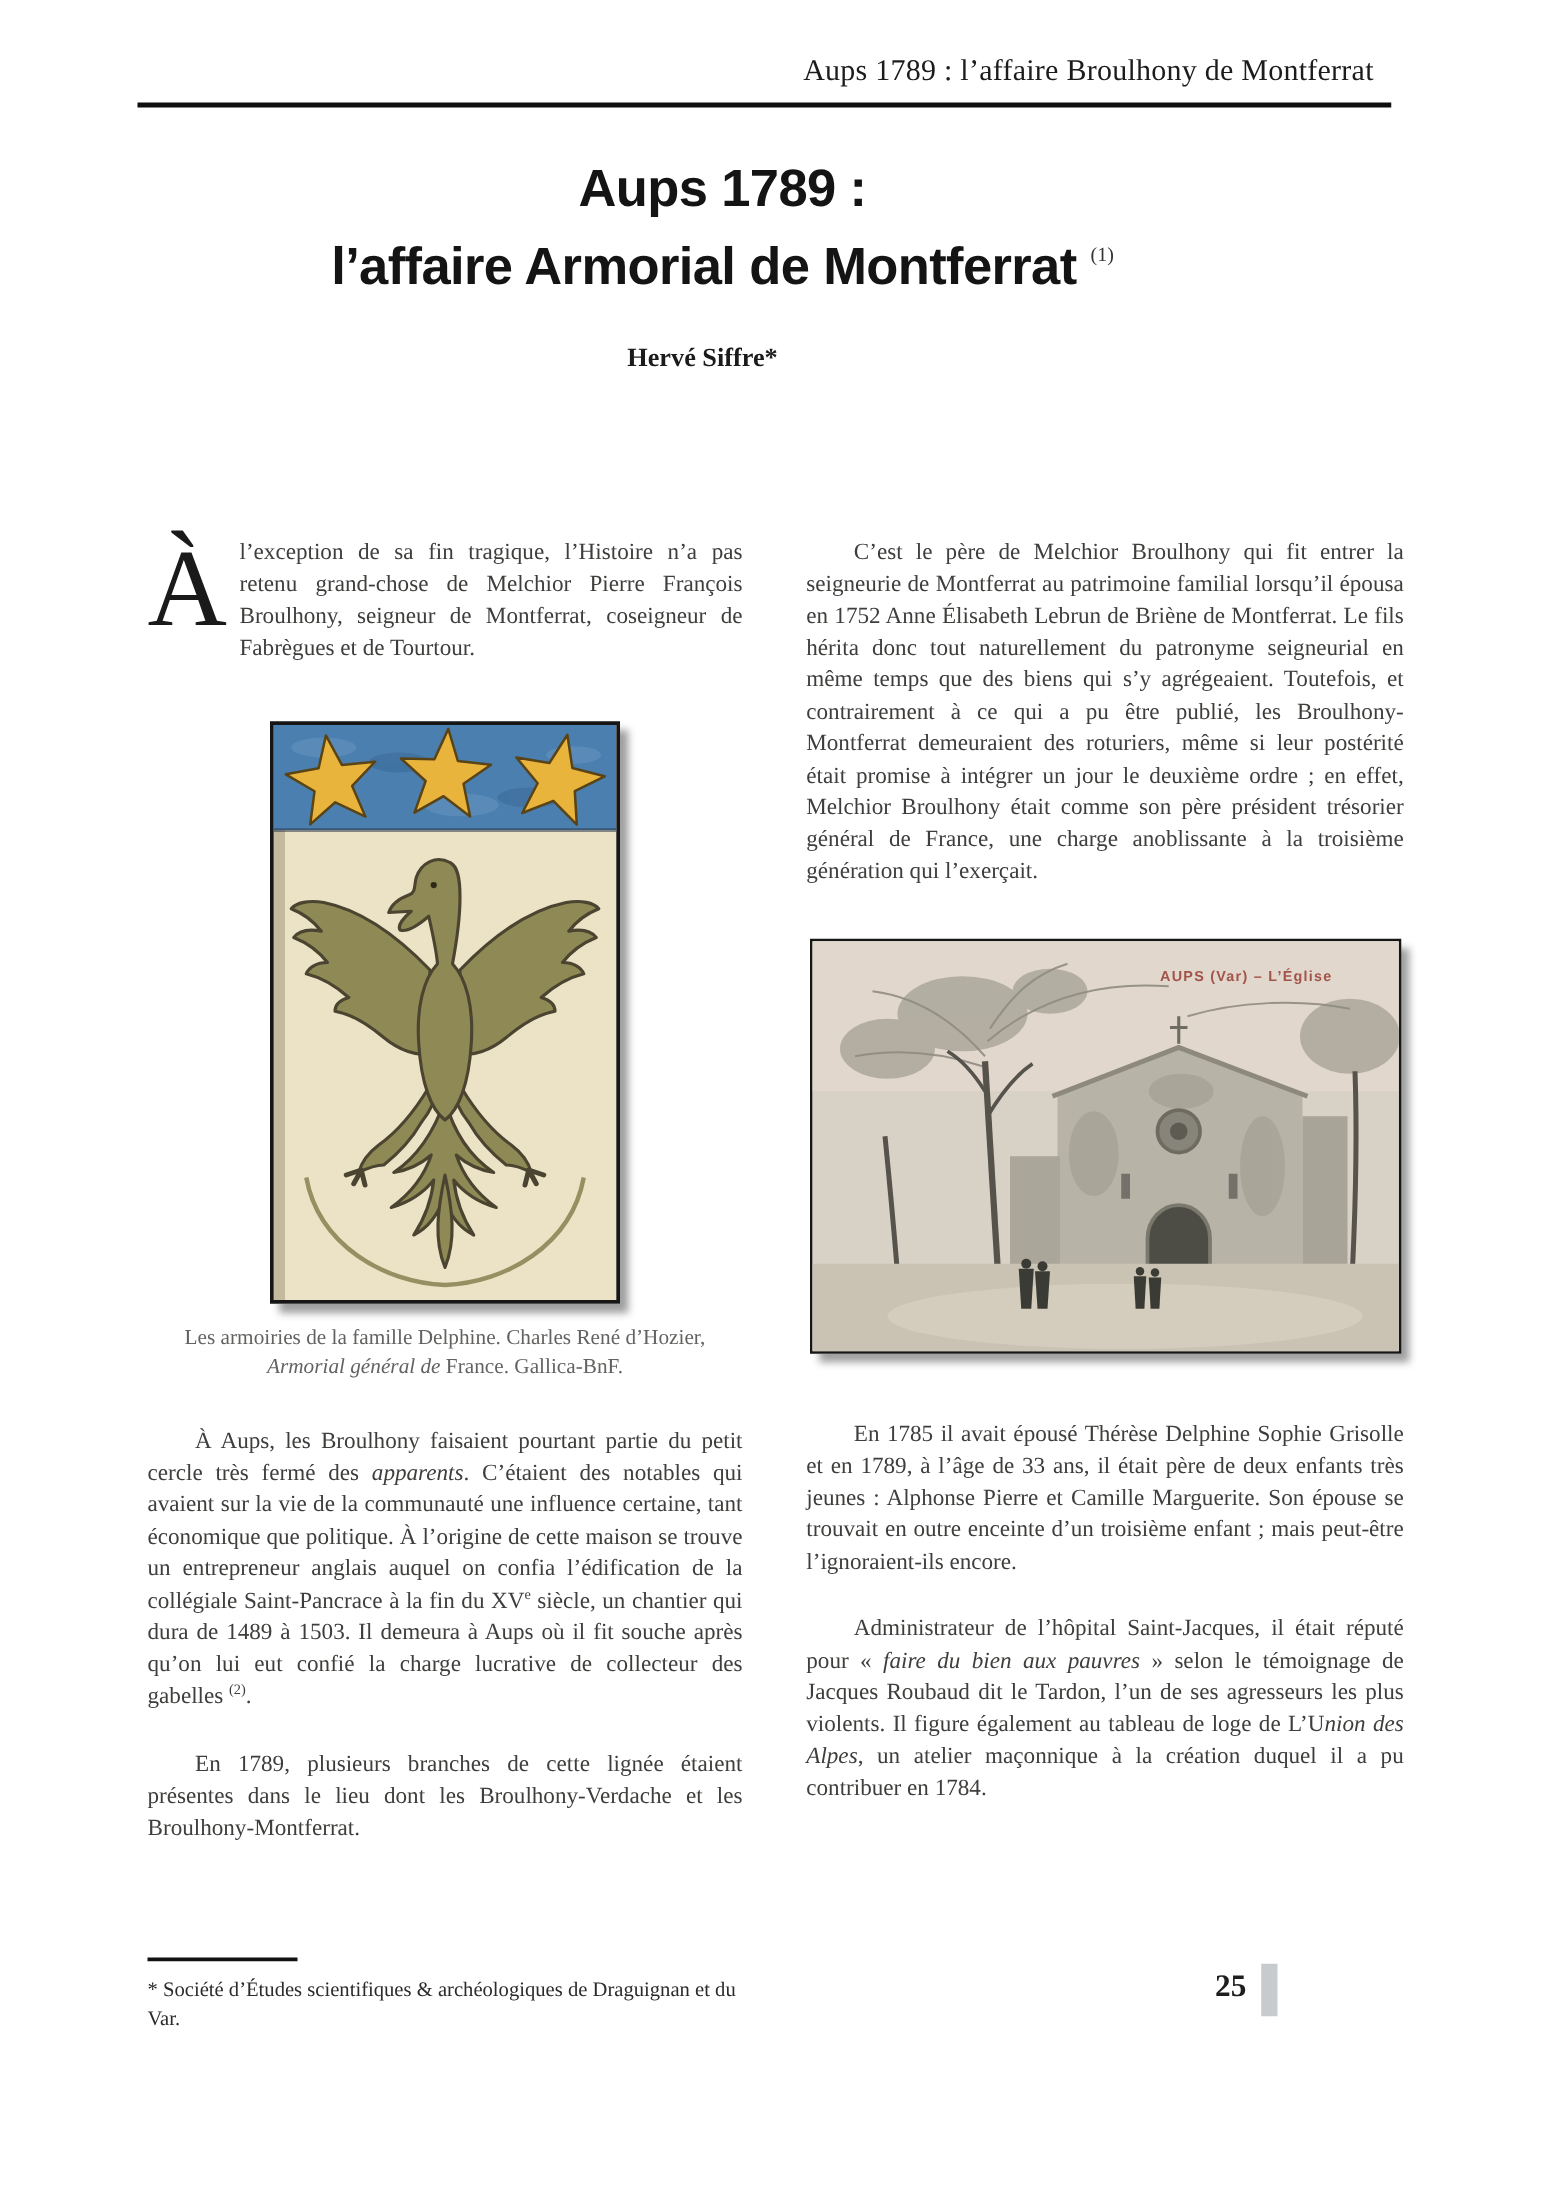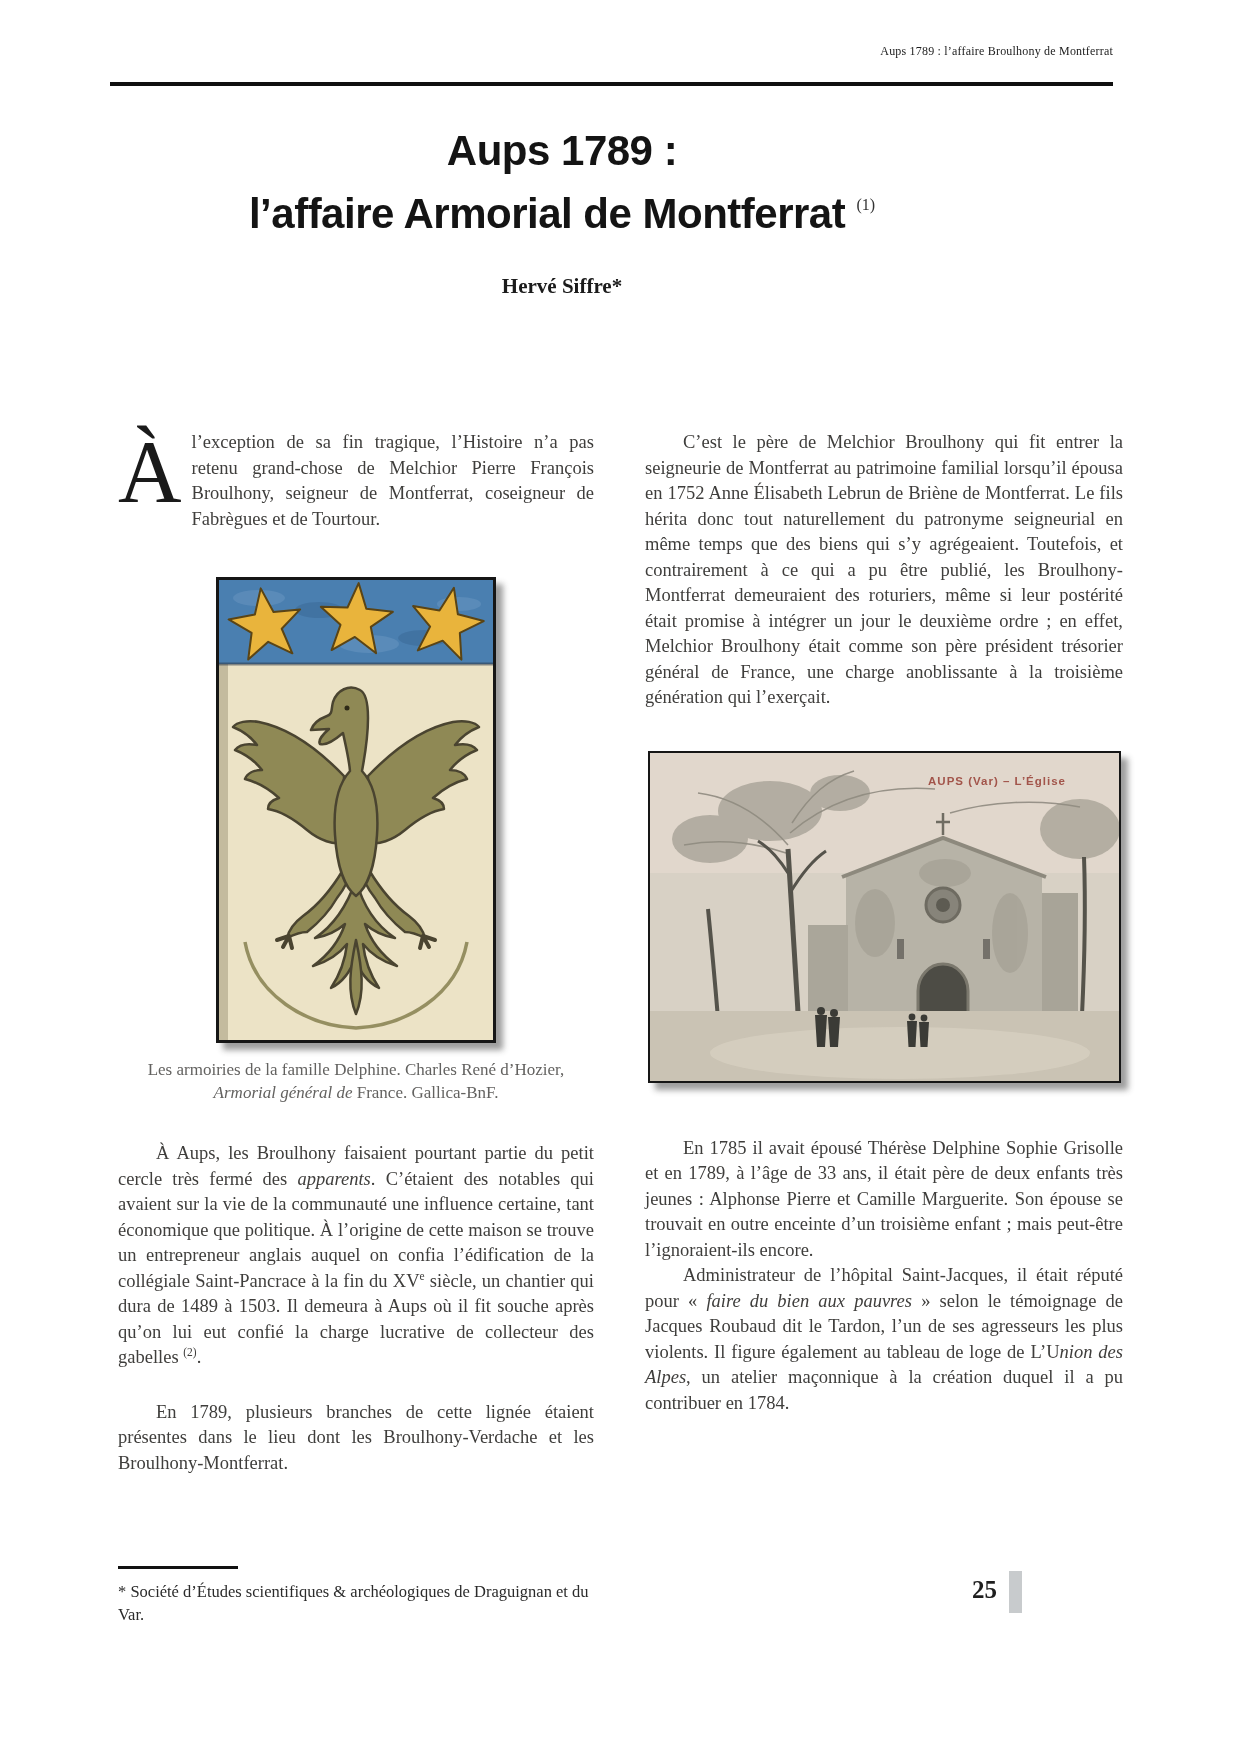--- a/index.html
+++ b/index.html
@@ -1,31 +1,31 @@
 <!DOCTYPE html>
 <html lang="fr"><head>
 <meta charset="utf-8">
 <style>
   html,body { margin:0; padding:0; background:#ffffff; }
   .page {
     position:relative; width:1241px; height:1754px; background:#ffffff;
     font-family:"Liberation Serif", serif; color:#3f3e3c; overflow:hidden;
   }
   .running-head {
-    position:absolute; top:44px; right:128px;
-    font-size:12px; color:#1c1c1c; letter-spacing:0.2px;
+    position:absolute; top:44px; right:142px;
+    font-size:24px; color:#1c1c1c; letter-spacing:0.2px;
   }
   .head-rule {
     position:absolute; top:82px; left:110px; width:1003px; height:4px;
     background:#0f0f0f;
   }
   .title-block {
     position:absolute; top:124px; left:0; width:1124px; text-align:center;
     font-family:"Liberation Sans", sans-serif; font-weight:bold;
-    font-size:42px; line-height:54px; color:#141414; letter-spacing:-0.5px;
+    font-size:42px; line-height:54px; color:#141414; letter-spacing:-0.5px;padding-left:16px;
   }
   .title-note { font-family:"Liberation Serif", serif; font-weight:normal;
     font-size:16px; vertical-align:18px; letter-spacing:0; color:#333; }
   .author-block {
     position:absolute; top:274px; left:0; width:1124px; text-align:center;
     font-size:21px; font-weight:bold; color:#1b1b1b;
   }
   .col { position:absolute; top:430px; font-size:18.5px; line-height:25.5px;
     text-align:justify; }
   .col-left  { left:118px; width:476px; }
@@ -44,21 +44,21 @@
   }
   .fig-armorial { width:274px; height:460px; margin-top:45px; }
   .fig-church  { width:469px; height:328px; margin-top:40px; border-width:2px; }
   .caption {
     margin-top:15px; text-align:center; text-indent:0;
     font-size:17px; line-height:23px; color:#636260;
   }
   .mt-p2l { margin-top:37px; }
   .mt-p3l { margin-top:29px; }
   .mt-p2r { margin-top:53px; }
-  .mt-p3r { }
+  .mt-p3r { margin-top:28px; }
   .footnote-block { position:absolute; left:118px; top:1566px; width:476px; }
   .footnote-rule { width:120px; height:3px; background:#111; }
   .footnote-text { margin-top:11px; font-size:16.5px; line-height:23px;
     color:#2b2b2b; text-align:left; }
   .page-number {
     position:absolute; left:972px; top:1576px; font-size:25px;
     font-weight:bold; color:#1e1e1e;
   }
   .page-edge-bar {
     position:absolute; left:1009px; top:1571px; width:13px; height:42px;

